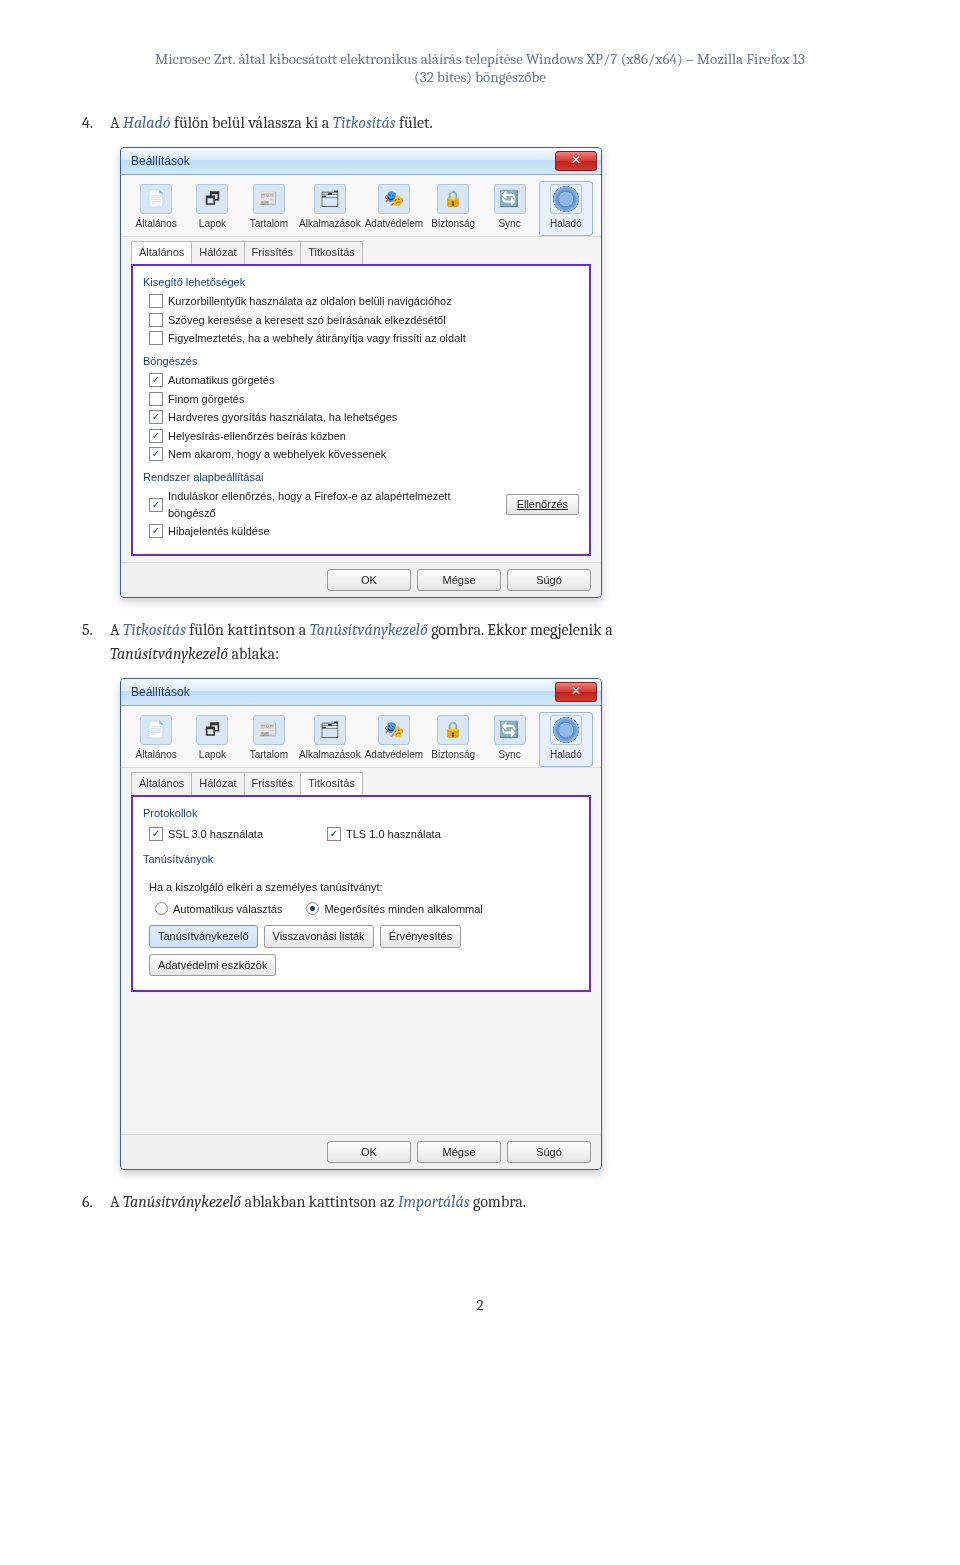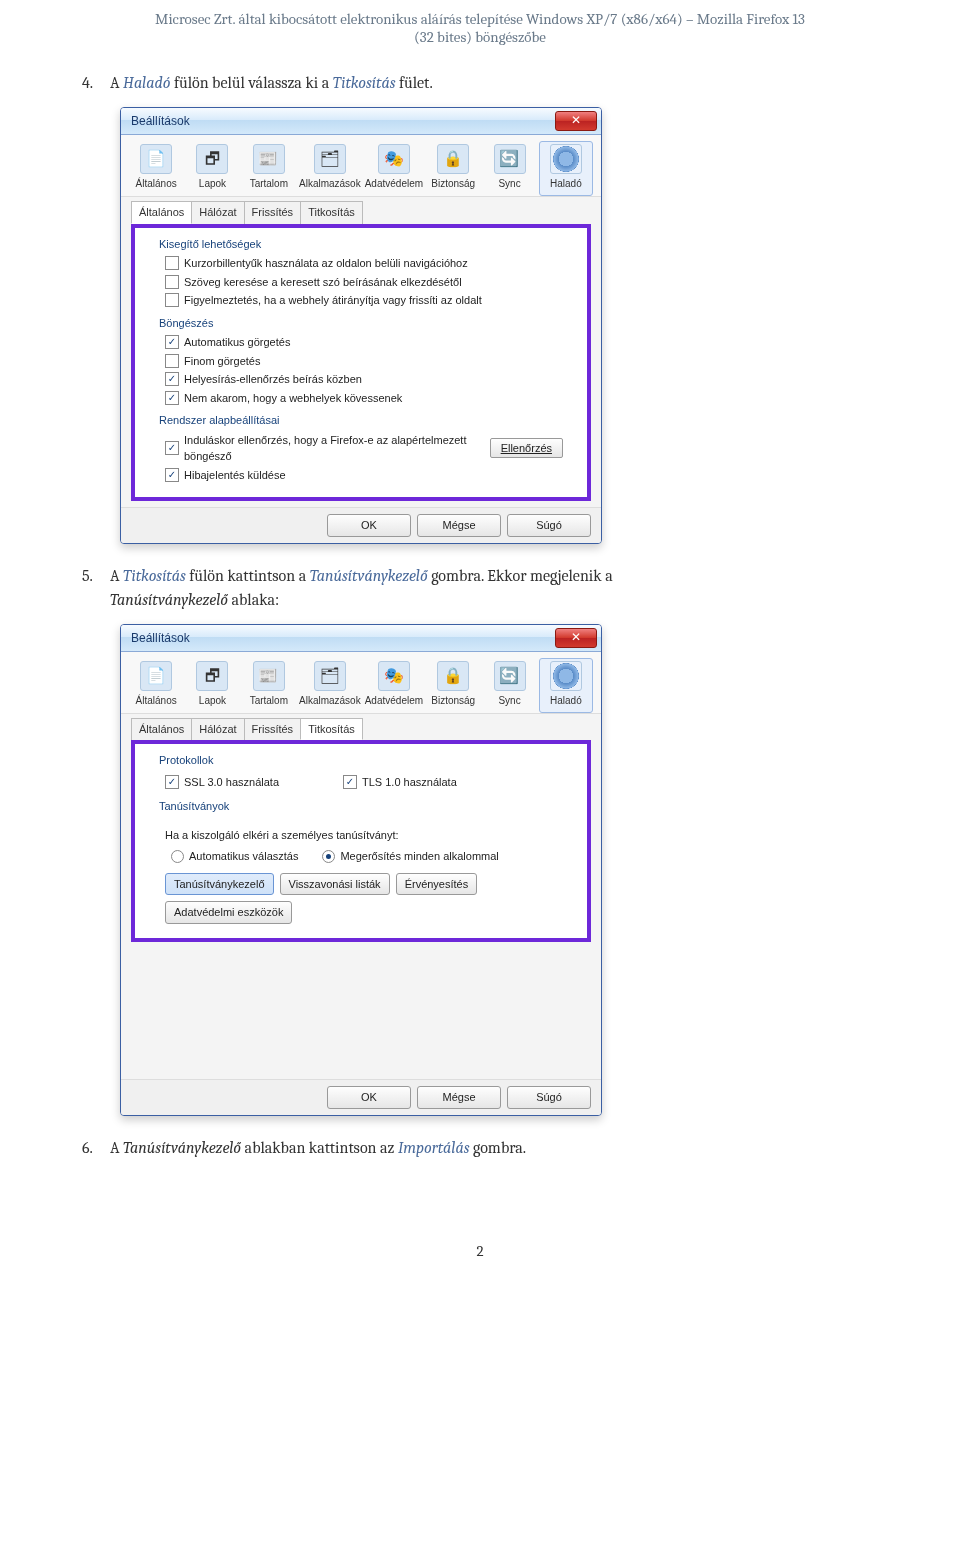--- a/index.html
+++ b/index.html
@@ -9,20 +9,21 @@
     background: #fff;
     color: #333;
     width: 960px;
   }
   .page-header {
     text-align: center;
     padding: 10px 40px 5px;
     color: #6a7a8a;
     font-size: 15px;
     font-family: Cambria, Georgia, serif;
+    margin-top: 40px;
   }
   .content {
     padding: 20px 80px 40px 110px;
     font-size: 16px;
     line-height: 1.5;
   }
   .step {
     margin-bottom: 12px;
     position: relative;
   }
@@ -103,22 +104,22 @@
   }
   .subtab.active {
     background: #fff;
     position: relative;
     z-index: 1;
     border-bottom: 1px solid #fff;
   }
   .panel {
     margin: 0 10px 6px;
     background: #fff;
-    border: 4px solid #6d28d9;
-    padding: 8px 24px;
+    border: 2px solid #6d28d9;
+    padding: 8px 10px;
     font-size: 11px;
   }
   .group { margin-bottom: 6px; }
   .grouptitle { color: #16417a; font-size: 11px; margin-bottom:3px; }
   .chk { display:flex; align-items:center; gap:5px; margin: 2px 0 2px 6px; }
   .chkbox { width:12px; height:12px; border:1px solid #888; background:#fff; display:inline-flex; align-items:center; justify-content:center; font-size:10px; color:#16417a; }
   .chkbox.checked::before { content:"✓"; line-height:1; }
   .rdio { width:11px; height:11px; border:1px solid #888; border-radius:50%; display:inline-flex; align-items:center; justify-content:center; }
   .rdio.sel::before { content:""; width:5px; height:5px; background:#16417a; border-radius:50%; }
   .u { text-decoration:underline;text-align:center; }
@@ -223,20 +224,24 @@
       </div>
       <div class="group">
         <div class="grouptitle">Böngészés</div>
         <div class="chk">
             <span class="chkbox checked"></span>
             <span>Automatikus görgetés</span>
           </div>
         <div class="chk">
             <span class="chkbox"></span>
             <span>Finom görgetés</span>
+          </div>
+        <div class="chk">
+            <span class="chkbox checked"></span>
+            <span>Hardveres gyorsítás használata, ha lehetséges</span>
           </div>
         <div class="chk">
             <span class="chkbox checked"></span>
             <span>Helyesírás-ellenőrzés beírás közben</span>
           </div>
         <div class="chk">
             <span class="chkbox checked"></span>
             <span>Nem akarom, hogy a webhelyek kövessenek</span>
           </div>
       </div>

